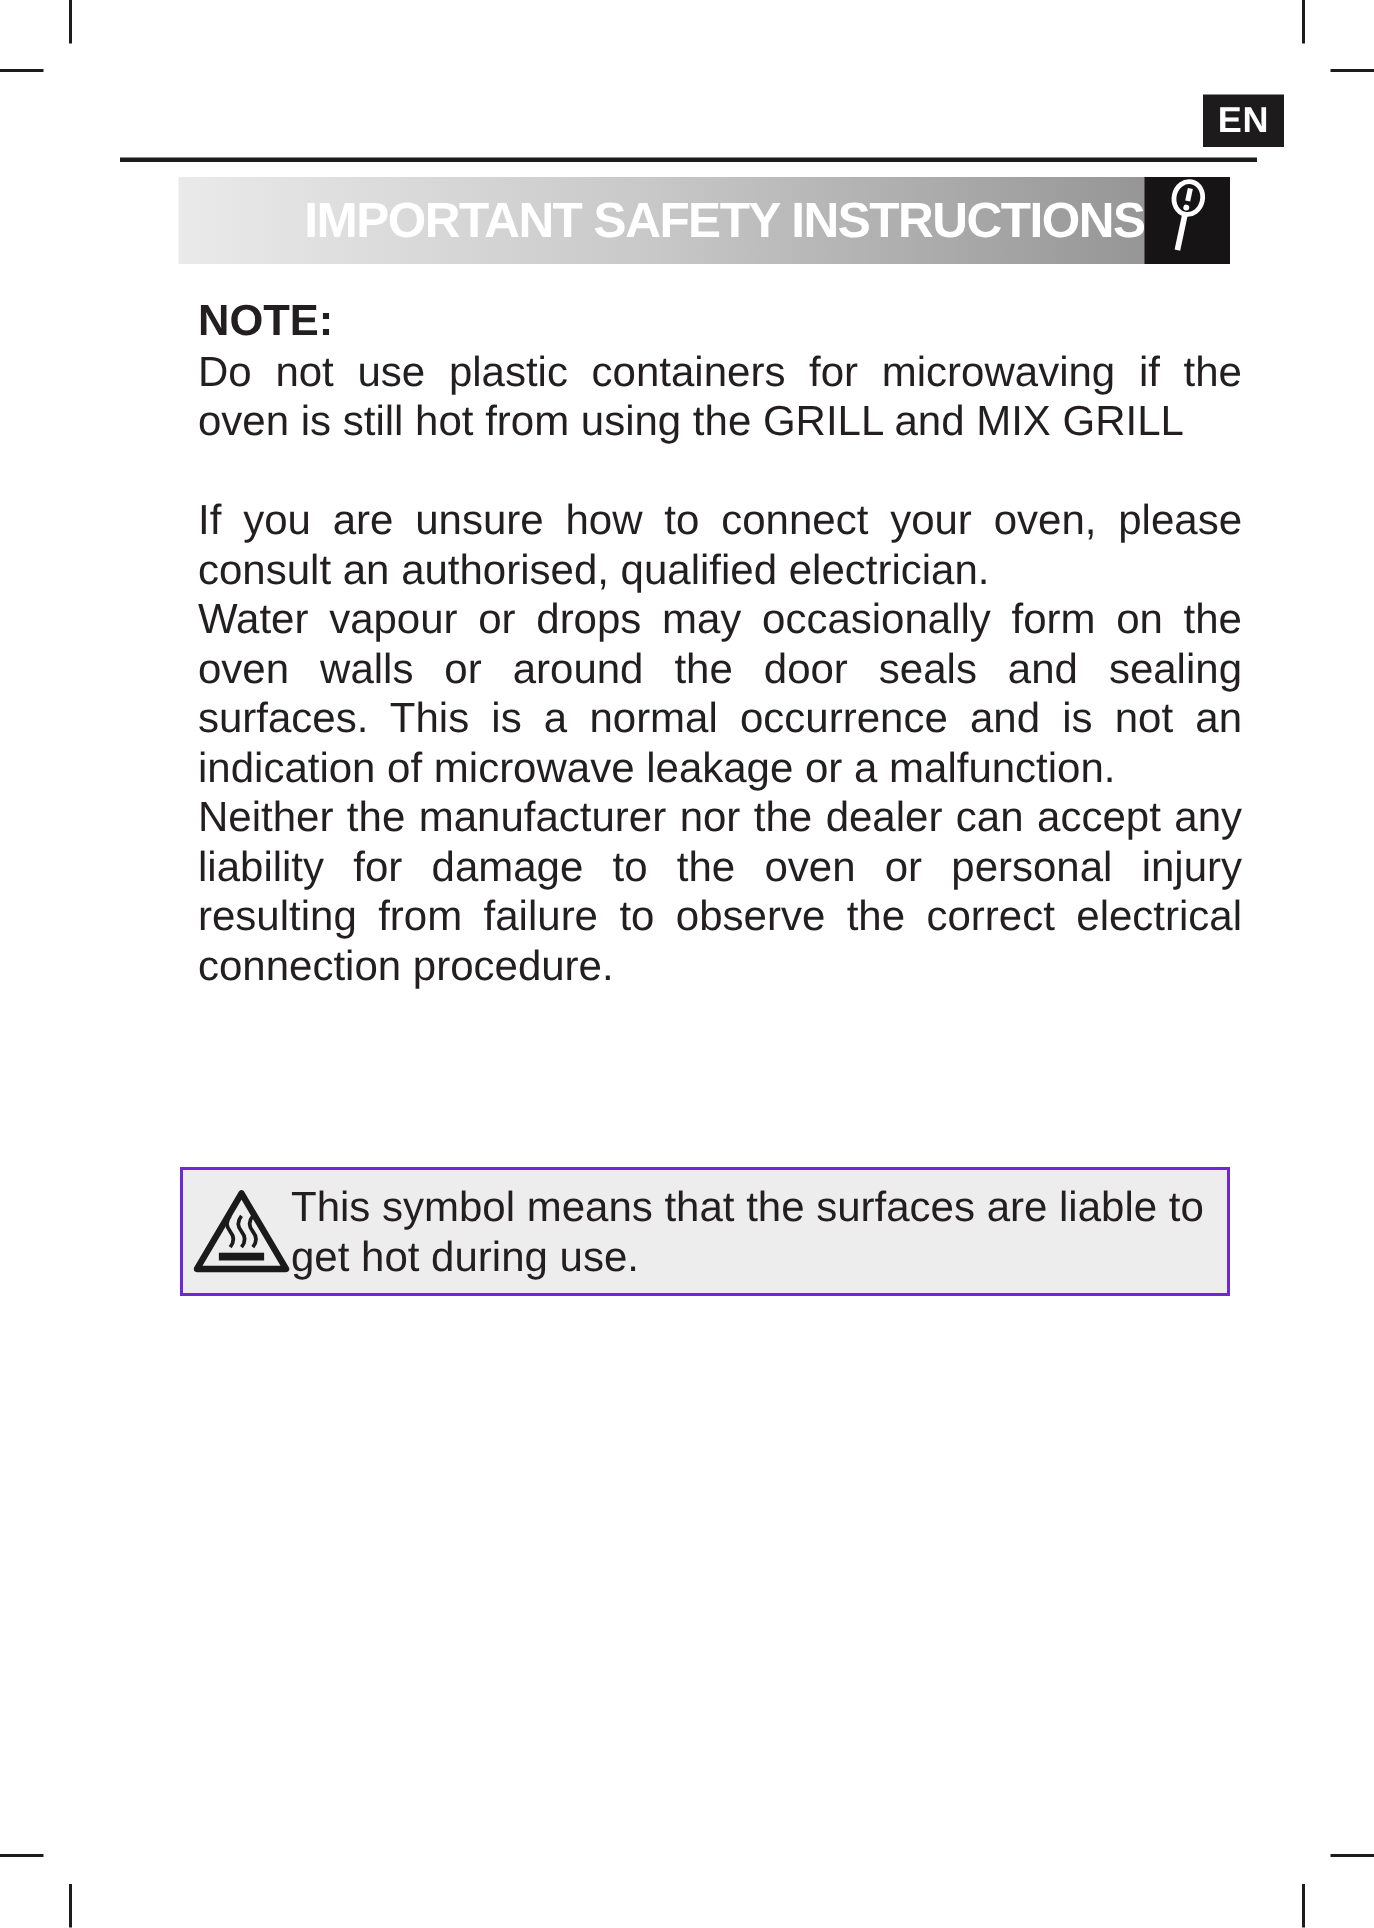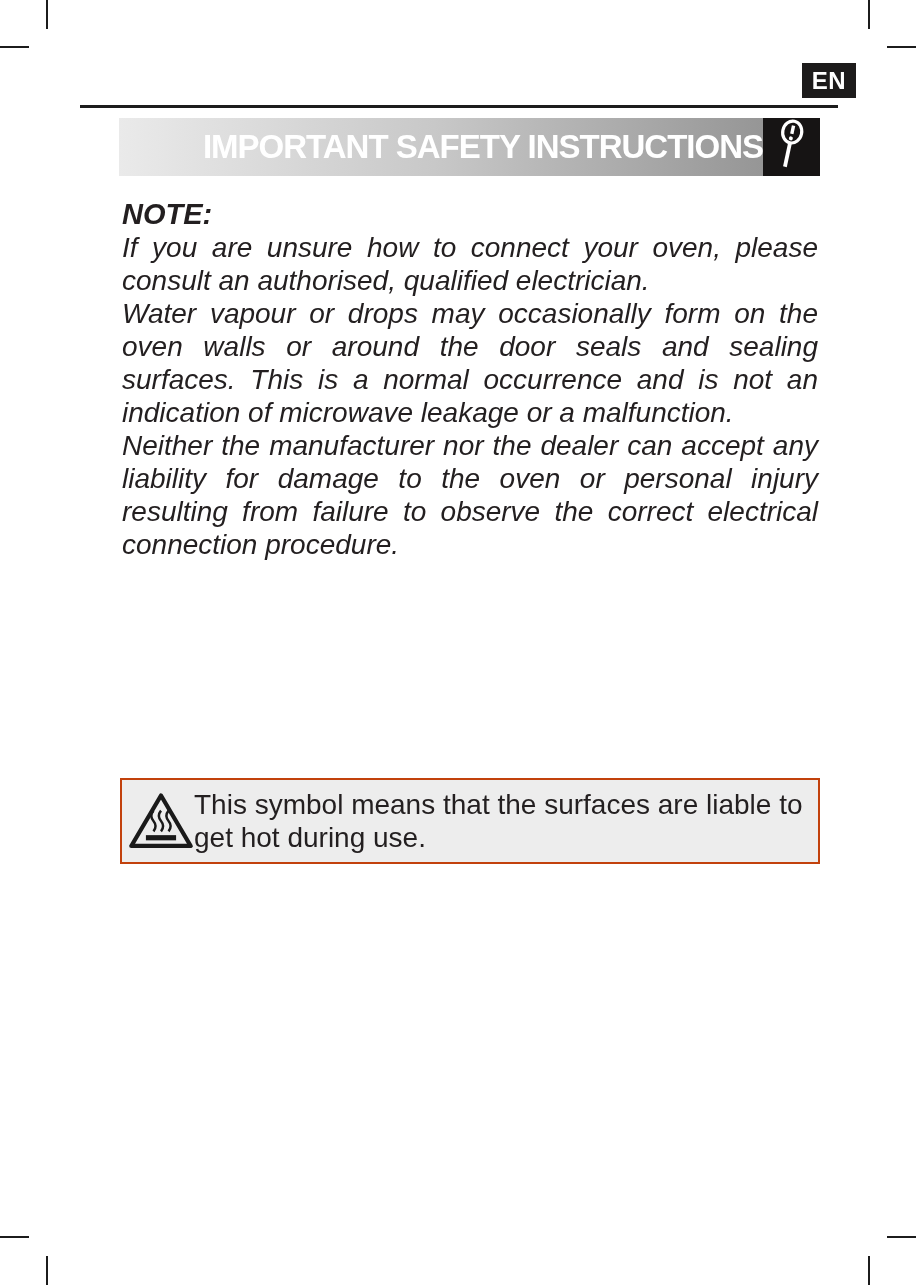--- a/index.html
+++ b/index.html
@@ -57,33 +57,33 @@
     white-space: nowrap;
   }
   .banner-iconbox {
     width: 57px; background: #161414;
     display: flex; align-items: center; justify-content: center;
     flex: 0 0 57px;
   }
 
   
   .content {
-    position: absolute; left: 122px; top: 198px; width: 696px;
-    font-size: 28px; line-height: 33px; font-style: italic;
+    position: absolute; left: 132px; top: 198px; width: 696px;
+    font-size: 28px; line-height: 33px;
   }
   .note-heading { font-weight: bold; font-size: 29px; }
   .content p { text-align: justify; }
   .content p.gap-after { margin-bottom: 33px; }
 
   
   .warning-box {
     position: absolute; left: 120px; top: 778px;
     width: 700px; height: 86px;
     background: #ededed;
-    border: 2px solid #c2410c;
+    border: 2px solid #6d28d9;
     display: flex; align-items: center;
   }
   .warning-icon-wrap {
     flex: 0 0 72px;
     display: flex; align-items: center; justify-content: center;
     padding-left: 6px;
   }
   .warning-text {
     font-size: 28px; line-height: 33px;
     padding-right: 6px;
@@ -118,20 +118,21 @@
             <circle cx="21" cy="20.5" r="2" fill="#ffffff" stroke="none"></circle>
             <rect x="19.2" y="25.5" width="3.8" height="24" fill="#ffffff" stroke="none"></rect>
           </g>
         </svg>
       </span>
     </div>
   </div>
 
   <div class="content">
     <div class="note-heading">NOTE:</div>
+    <p class="gap-after">Do not use plastic containers for microwaving if the oven is still hot from using the GRILL and MIX GRILL</p>
     <p>If you are unsure how to connect your oven, please consult an authorised, qualified electrician.</p>
     <p>Water vapour or drops may occasionally form on the oven walls or around the door seals and sealing surfaces. This is a normal occurrence and is not an indication of microwave leakage or a malfunction.</p>
     <p>Neither the manufacturer nor the dealer can accept any liability for damage to the oven or personal injury resulting from failure to observe the correct electrical connection procedure.</p>
   </div>
 
   <div class="warning-box">
     <div class="warning-icon-wrap">
       <svg width="66" height="62" viewBox="0 0 70 64">
         <path d="M35 5 L66.5 58.5 L3.5 58.5 Z" fill="none" stroke="#1a1a1a" stroke-width="4.5" stroke-linejoin="round"></path>
         <path d="M27 21 q-4.5 5.5 0 11 q4.5 5.5 0 11" fill="none" stroke="#1a1a1a" stroke-width="2.6"></path>

